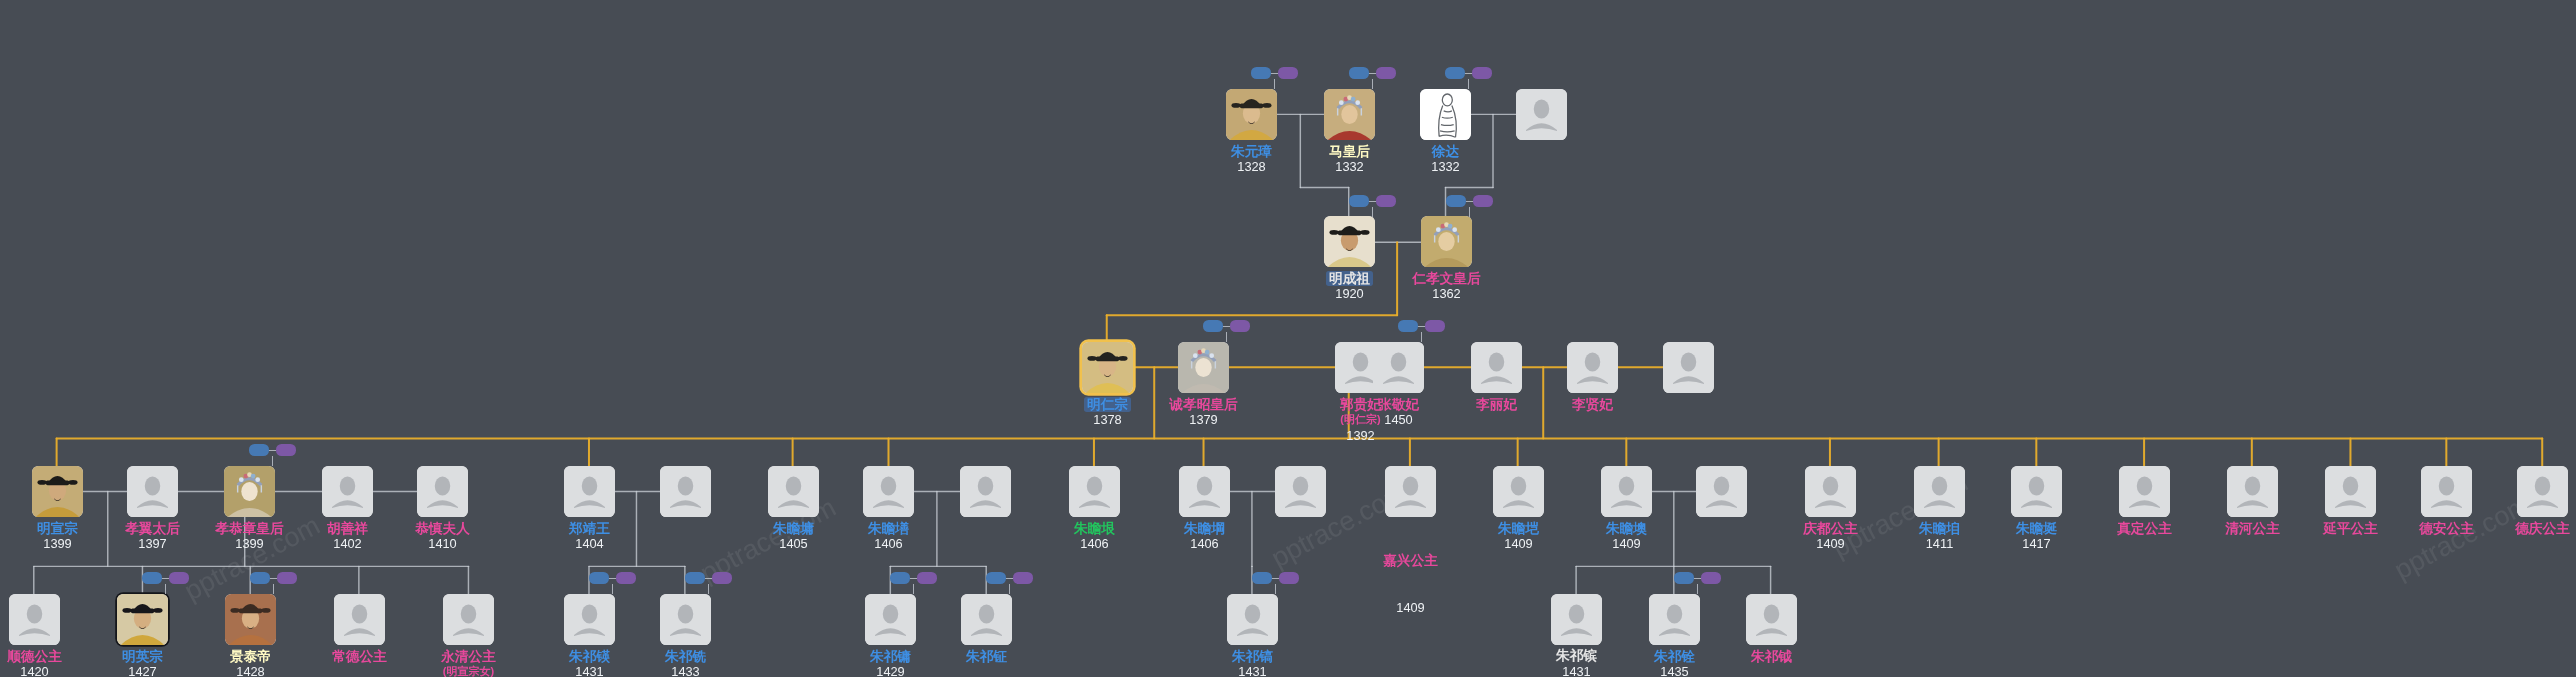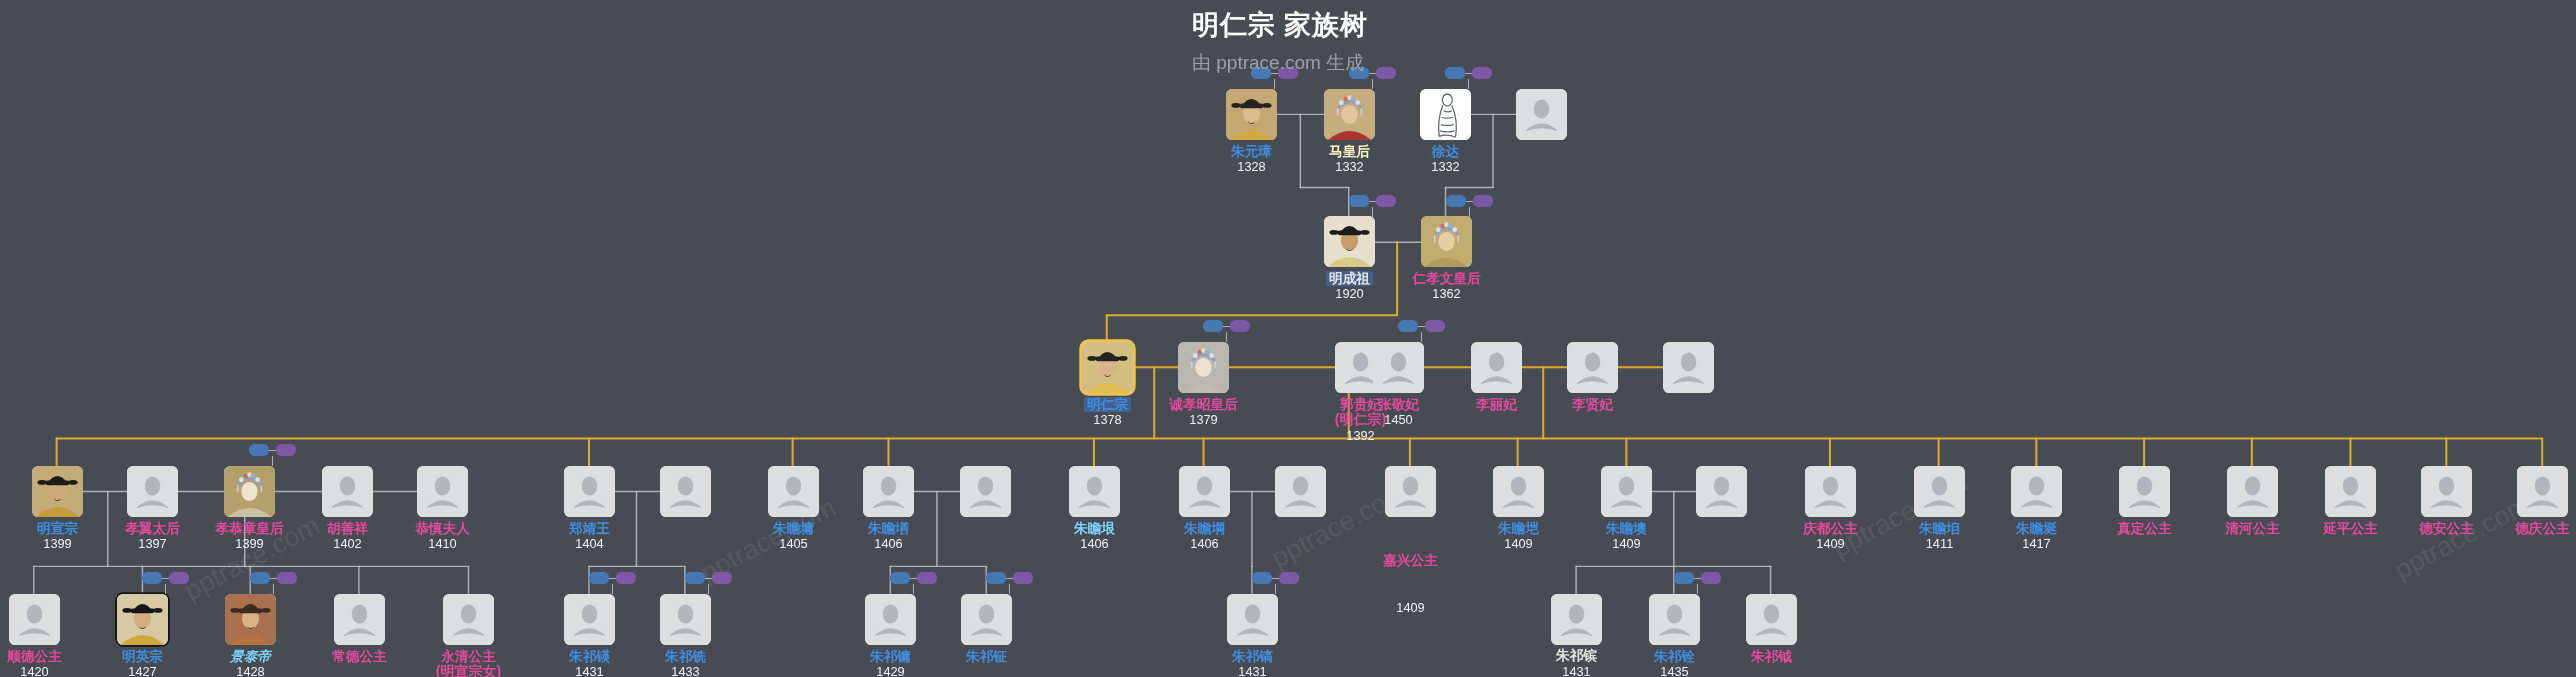--- a/index.html
+++ b/index.html
@@ -12,35 +12,31 @@
   .wm{position:absolute;color:#ffffff;opacity:0.07;font-size:27px;white-space:nowrap;
       transform:rotate(-28deg);z-index:0;pointer-events:none;}
   .node{position:absolute;width:119px;margin-left:-59px;display:flex;flex-direction:column;
         align-items:center;z-index:3;}
   .photo{width:51px;height:51px;border-radius:6.4px;overflow:hidden;position:relative;
          background:#dcdee0;flex:none;}
   .photo.hl{box-shadow:0 0 0 2.7px #f1c14d;}
   .photo.framed{box-shadow:0 0 0 1.8px #15161a;}
   .nm{margin-top:3.7px;font-size:13.7px;font-weight:700;white-space:nowrap;line-height:15.5px;text-align:center;}
   .nm .pill{background:rgba(64,114,185,0.55);border-radius:2.7px;padding:0 2.7px;}
-  .note{font-size:14px;font-weight:700;line-height:15.5px;white-space:nowrap;}
+  .note{font-size:11px;font-weight:700;line-height:15.5px;white-space:nowrap;}
   .yr{font-size:12.8px;color:#eef1f4;line-height:15.5px;font-weight:400;}
   .toggle{position:absolute;width:47px;height:12px;z-index:4;}
   .tbtn{position:absolute;top:0;width:20px;height:12px;border-radius:5.5px;cursor:pointer;}
   .tlink{position:absolute;left:19px;top:5.5px;width:9px;height:1.4px;background:#c3c8cf;opacity:.8;}
   .tstub{position:absolute;left:23px;top:12px;width:1.4px;background:#c3c8cf;opacity:.8;}
 </style>
 </head>
 <body>
 
 <div class="stage">
-  <div class="hdr">
-    <div class="title">明仁宗 家族树</div>
-    <div class="subtitle">由 pptrace.com 生成</div>
-  </div>
   <svg class="links" width="2576" height="678" viewBox="0 0 2821 742">
       <polyline points="1370,125 1477,125" fill="none" stroke="#ccd1d8" stroke-width="1.6" stroke-opacity="0.75" stroke-linejoin="round" stroke-linecap="round"></polyline>
       <polyline points="1582,125 1688,125" fill="none" stroke="#ccd1d8" stroke-width="1.6" stroke-opacity="0.75" stroke-linejoin="round" stroke-linecap="round"></polyline>
       <polyline points="1477,265 1583,265" fill="none" stroke="#ccd1d8" stroke-width="1.6" stroke-opacity="0.75" stroke-linejoin="round" stroke-linecap="round"></polyline>
       <polyline points="1212,402 1848,402" fill="none" stroke="#e9ae2b" stroke-width="2.2" stroke-opacity="0.95" stroke-linejoin="round" stroke-linecap="round"></polyline>
       <polyline points="62,538 484,538" fill="none" stroke="#ccd1d8" stroke-width="1.6" stroke-opacity="0.75" stroke-linejoin="round" stroke-linecap="round"></polyline>
       <polyline points="645,538 750,538" fill="none" stroke="#ccd1d8" stroke-width="1.6" stroke-opacity="0.75" stroke-linejoin="round" stroke-linecap="round"></polyline>
       <polyline points="973,538 1079,538" fill="none" stroke="#ccd1d8" stroke-width="1.6" stroke-opacity="0.75" stroke-linejoin="round" stroke-linecap="round"></polyline>
       <polyline points="1318,538 1424,538" fill="none" stroke="#ccd1d8" stroke-width="1.6" stroke-opacity="0.75" stroke-linejoin="round" stroke-linecap="round"></polyline>
       <polyline points="1781,538 1885,538" fill="none" stroke="#ccd1d8" stroke-width="1.6" stroke-opacity="0.75" stroke-linejoin="round" stroke-linecap="round"></polyline>
@@ -348,21 +344,21 @@
             <ellipse cx="28" cy="22" rx="8.5" ry="10.5" fill="#b2b5b9"></ellipse>
       <path d="M11 45 Q28 30 45 45 L45 46 Q28 40 11 46 Z" fill="#b2b5b9"></path>
           </svg></div>
       </div>
       <div class="node" style="left: 1094px; top: 466px;">
         <div class="photo"><svg width="51" height="51" viewBox="0 0 56 56">
             <rect width="56" height="56" fill="#dcdee0"></rect>
             <ellipse cx="28" cy="22" rx="8.5" ry="10.5" fill="#b2b5b9"></ellipse>
       <path d="M11 45 Q28 30 45 45 L45 46 Q28 40 11 46 Z" fill="#b2b5b9"></path>
           </svg></div>
-        <div class="nm" style="color: #7dd3fc; font-family: Liberation Serif, serif;">朱瞻垠</div>
+        <div class="nm" style="color: #22c55e; font-family: Liberation Serif, serif;">朱瞻垠</div>
         <div class="yr">1406</div>
       </div>
       <div class="node" style="left: 1204px; top: 466px;">
         <div class="photo"><svg width="51" height="51" viewBox="0 0 56 56">
             <rect width="56" height="56" fill="#dcdee0"></rect>
             <ellipse cx="28" cy="22" rx="8.5" ry="10.5" fill="#b2b5b9"></ellipse>
       <path d="M11 45 Q28 30 45 45 L45 46 Q28 40 11 46 Z" fill="#b2b5b9"></path>
           </svg></div>
         <div class="nm" style="color: rgb(62, 143, 228);">朱瞻堈</div>
         <div class="yr">1406</div>
@@ -502,21 +498,21 @@
         <div class="photo"><svg width="51" height="51" viewBox="0 0 56 56">
             <rect width="56" height="56" fill="#a8704e"></rect>
             <path d="M4 56 Q28 34 52 56 Z" fill="#b5713f"></path>
       <ellipse cx="28" cy="27" rx="9.5" ry="11" fill="#d9b084"></ellipse>
       <path d="M24 35 Q28 40 32 35 L31 37 Q28 40 25 37 Z" fill="#3a2f26"></path>
       <path d="M17 19 Q28 3 39 19 Z" fill="#3b2b22"></path>
       <rect x="15" y="16" width="26" height="5" rx="2" fill="#3b2b22"></rect>
       <ellipse cx="11" cy="18" rx="5" ry="2.6" fill="#3b2b22"></ellipse>
       <ellipse cx="45" cy="18" rx="5" ry="2.6" fill="#3b2b22"></ellipse>
           </svg></div>
-        <div class="nm" style="color: #7dd3fc; font-style: italic;">景泰帝</div>
+        <div class="nm" style="color: #fef9c3;">景泰帝</div>
         <div class="yr">1428</div>
       </div>
       <div class="node" style="left: 359px; top: 594px;">
         <div class="photo"><svg width="51" height="51" viewBox="0 0 56 56">
             <rect width="56" height="56" fill="#dcdee0"></rect>
             <ellipse cx="28" cy="22" rx="8.5" ry="10.5" fill="#b2b5b9"></ellipse>
       <path d="M11 45 Q28 30 45 45 L45 46 Q28 40 11 46 Z" fill="#b2b5b9"></path>
           </svg></div>
         <div class="nm" style="color: rgb(232, 72, 156);">常德公主</div>
       </div>

